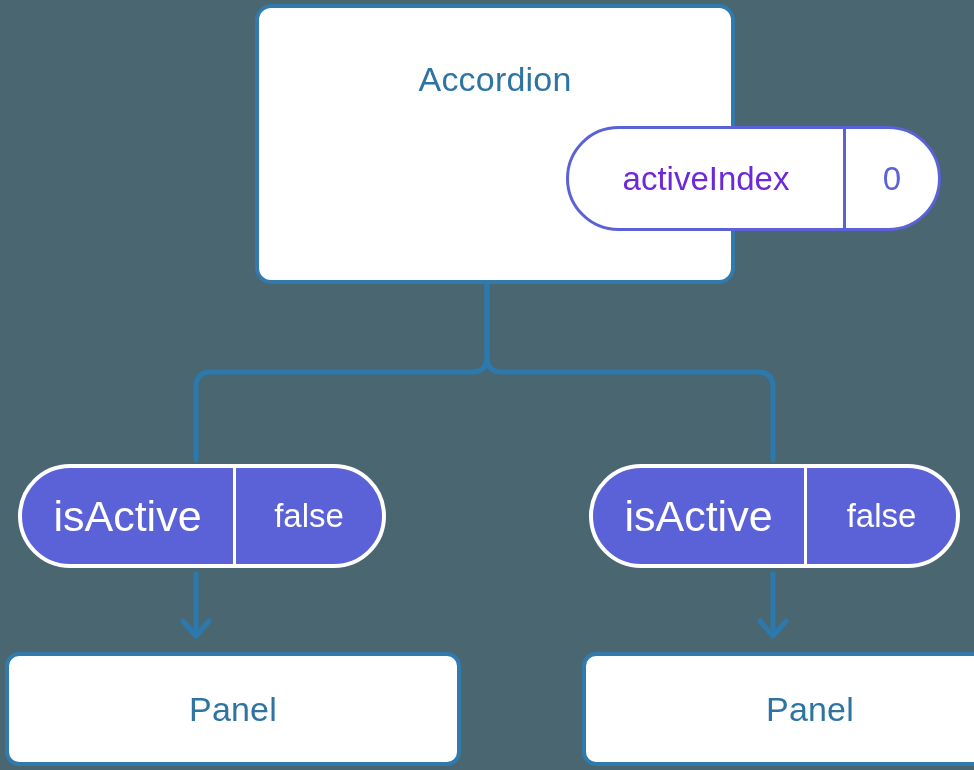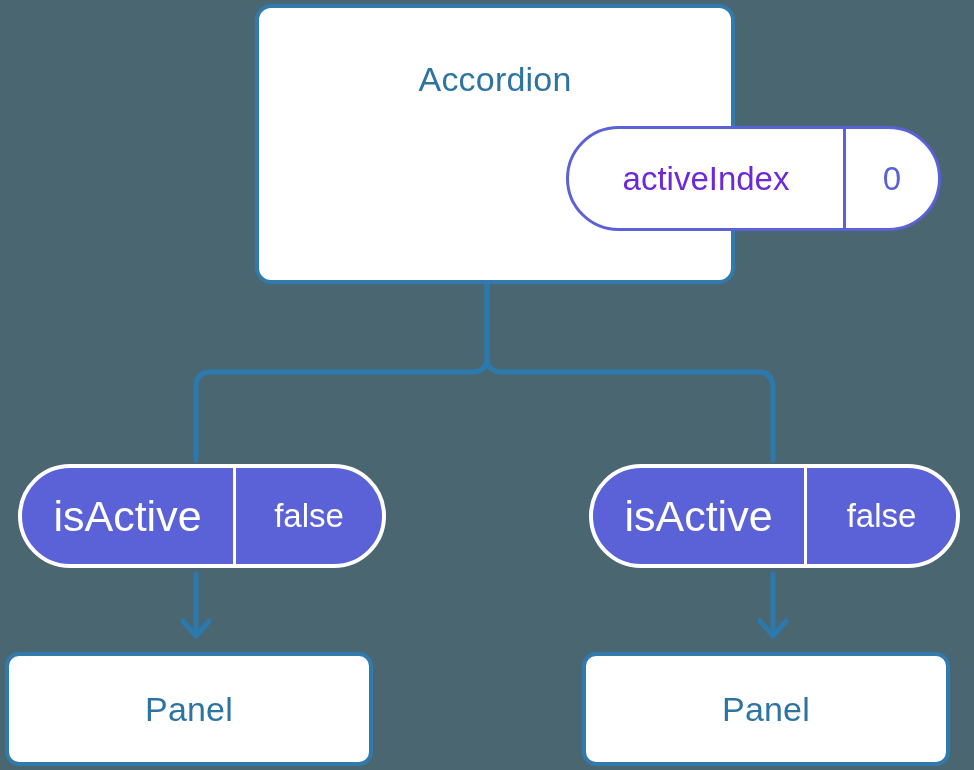--- a/index.html
+++ b/index.html
@@ -45,21 +45,21 @@
     z-index: 2;
   }
   .node-card.accordion {
     left: 255px;
     top: 4px;
     width: 480px;
     height: 280px;
     border-radius: 16px;
   }
   .node-card.panel {
-    width: 368px;
+    width: 456px;
     height: 114px;
     top: 652px;
     display: flex;
     align-items: center;
     justify-content: center;
   }
   .node-card.panel.panel-left  { left: 5px; }
   .node-card.panel.panel-right { left: 582px; }
 
   .node-title {

